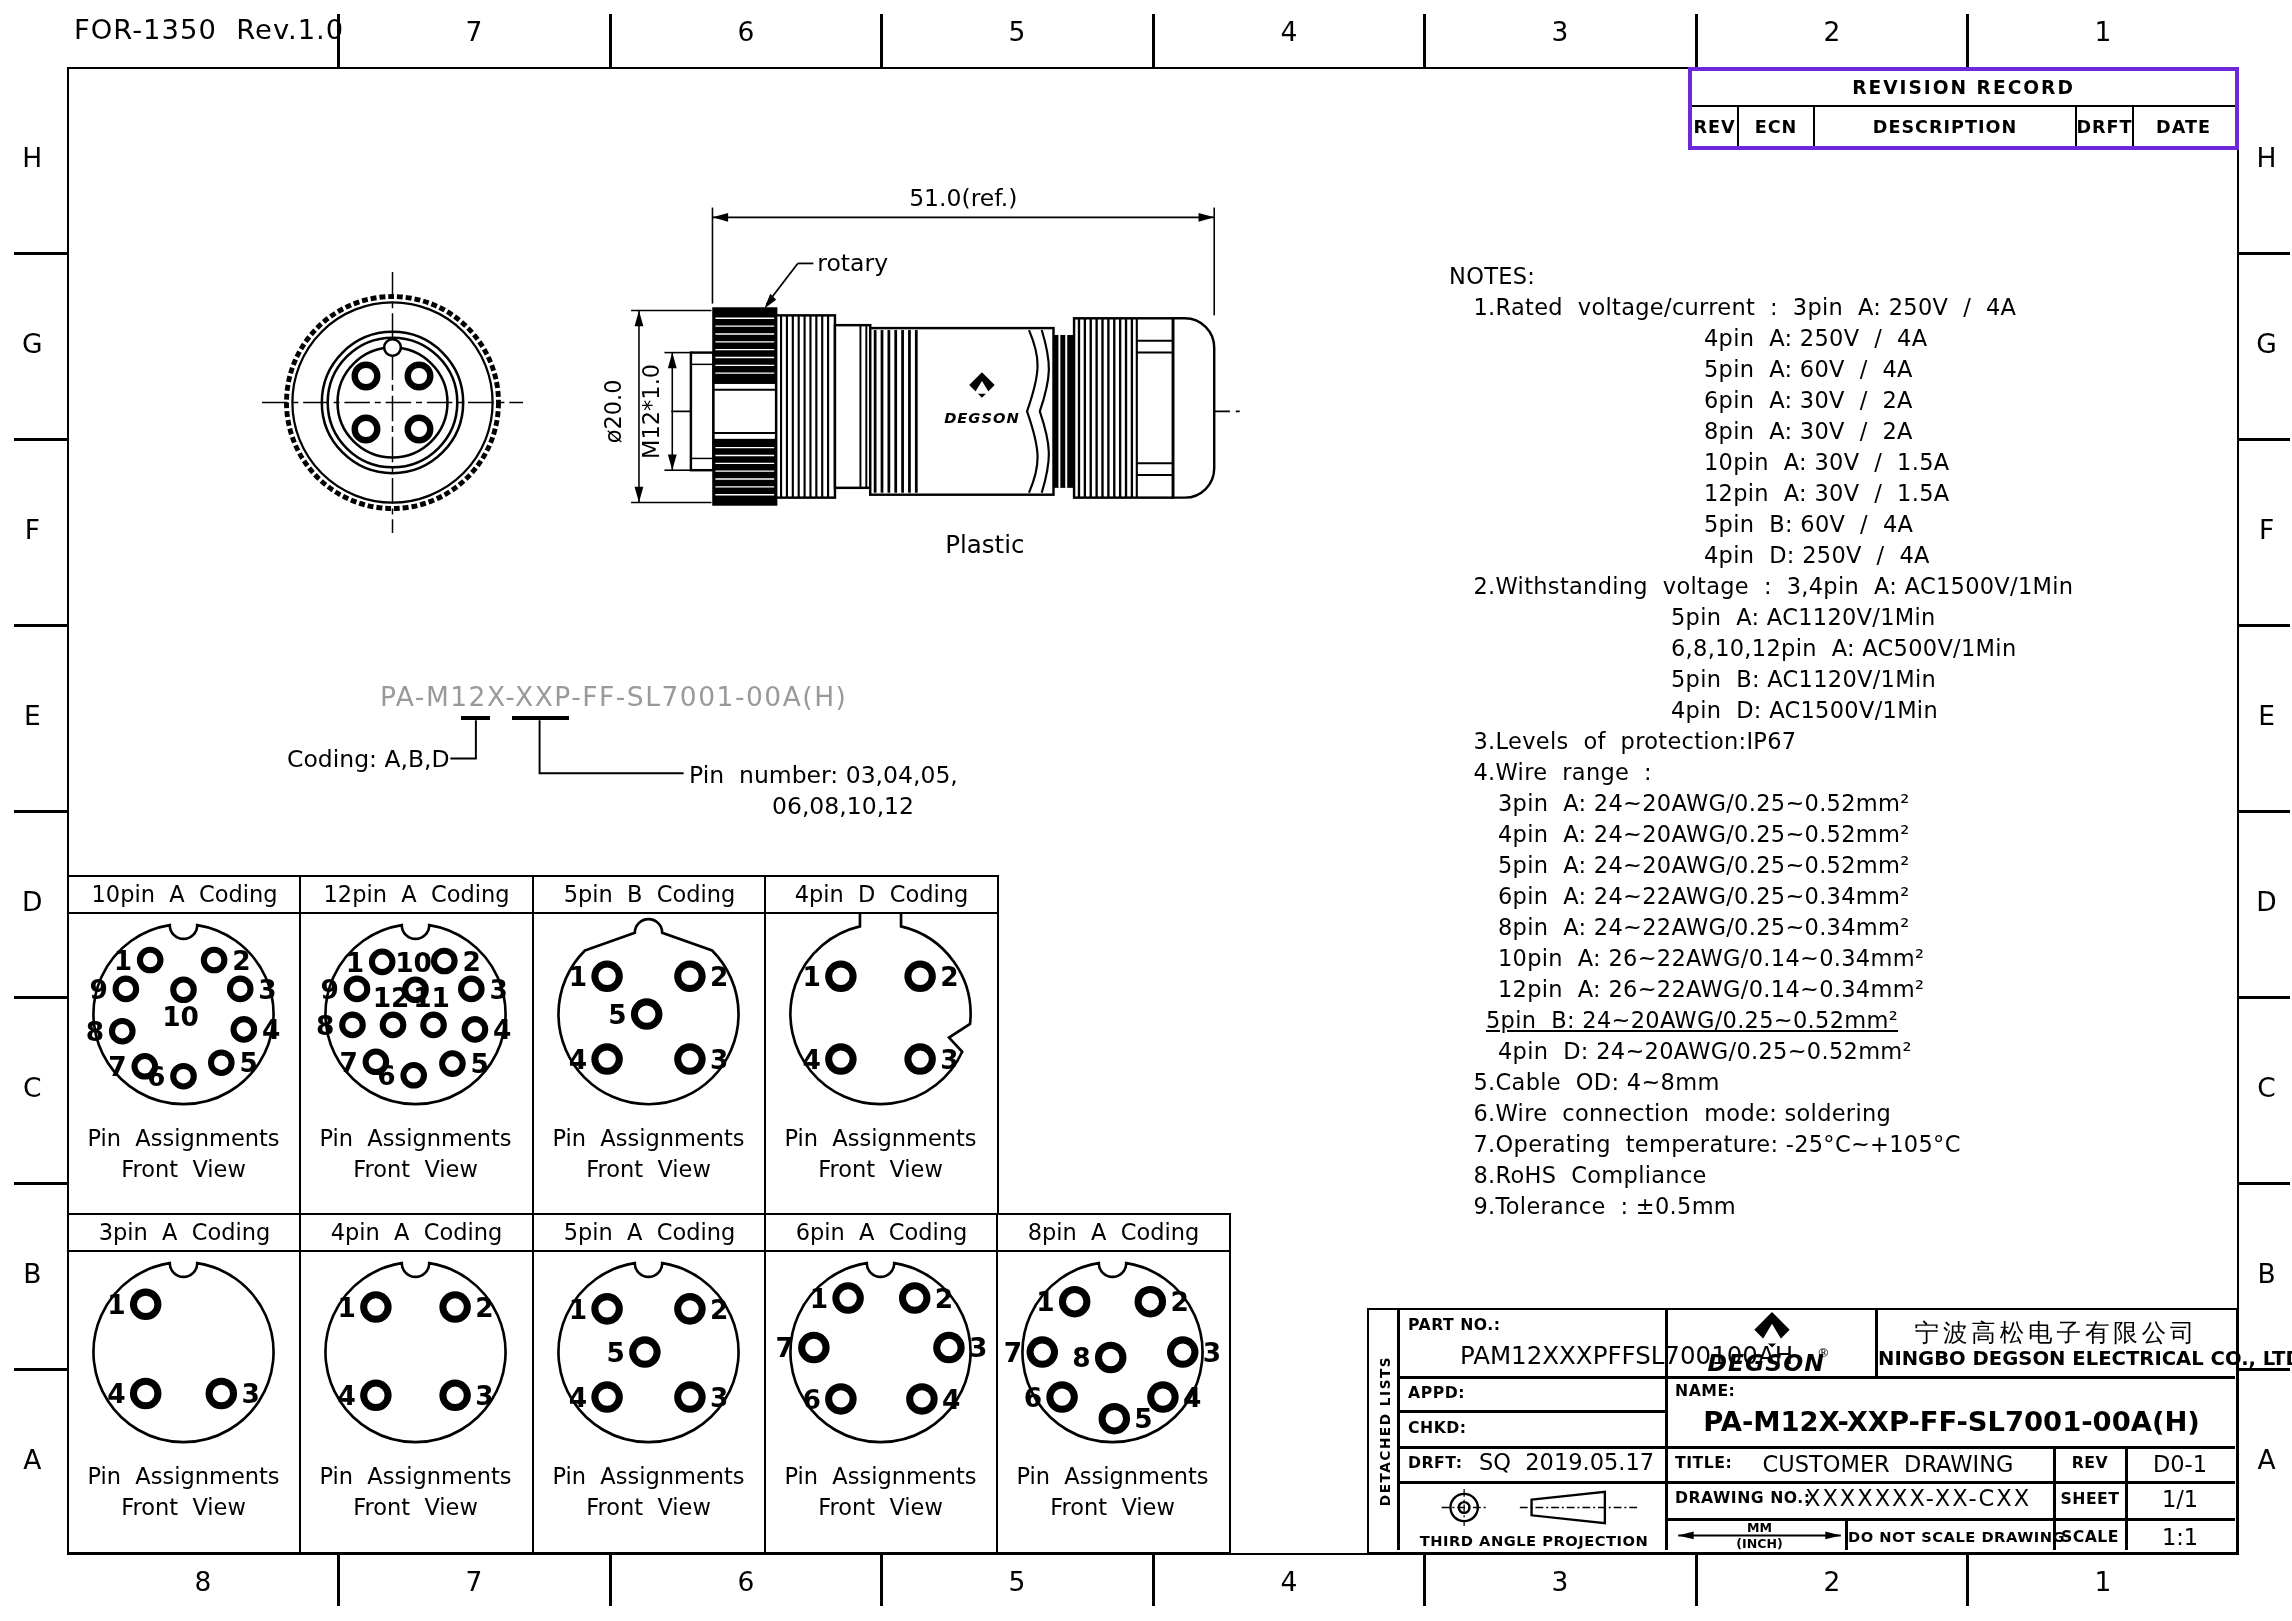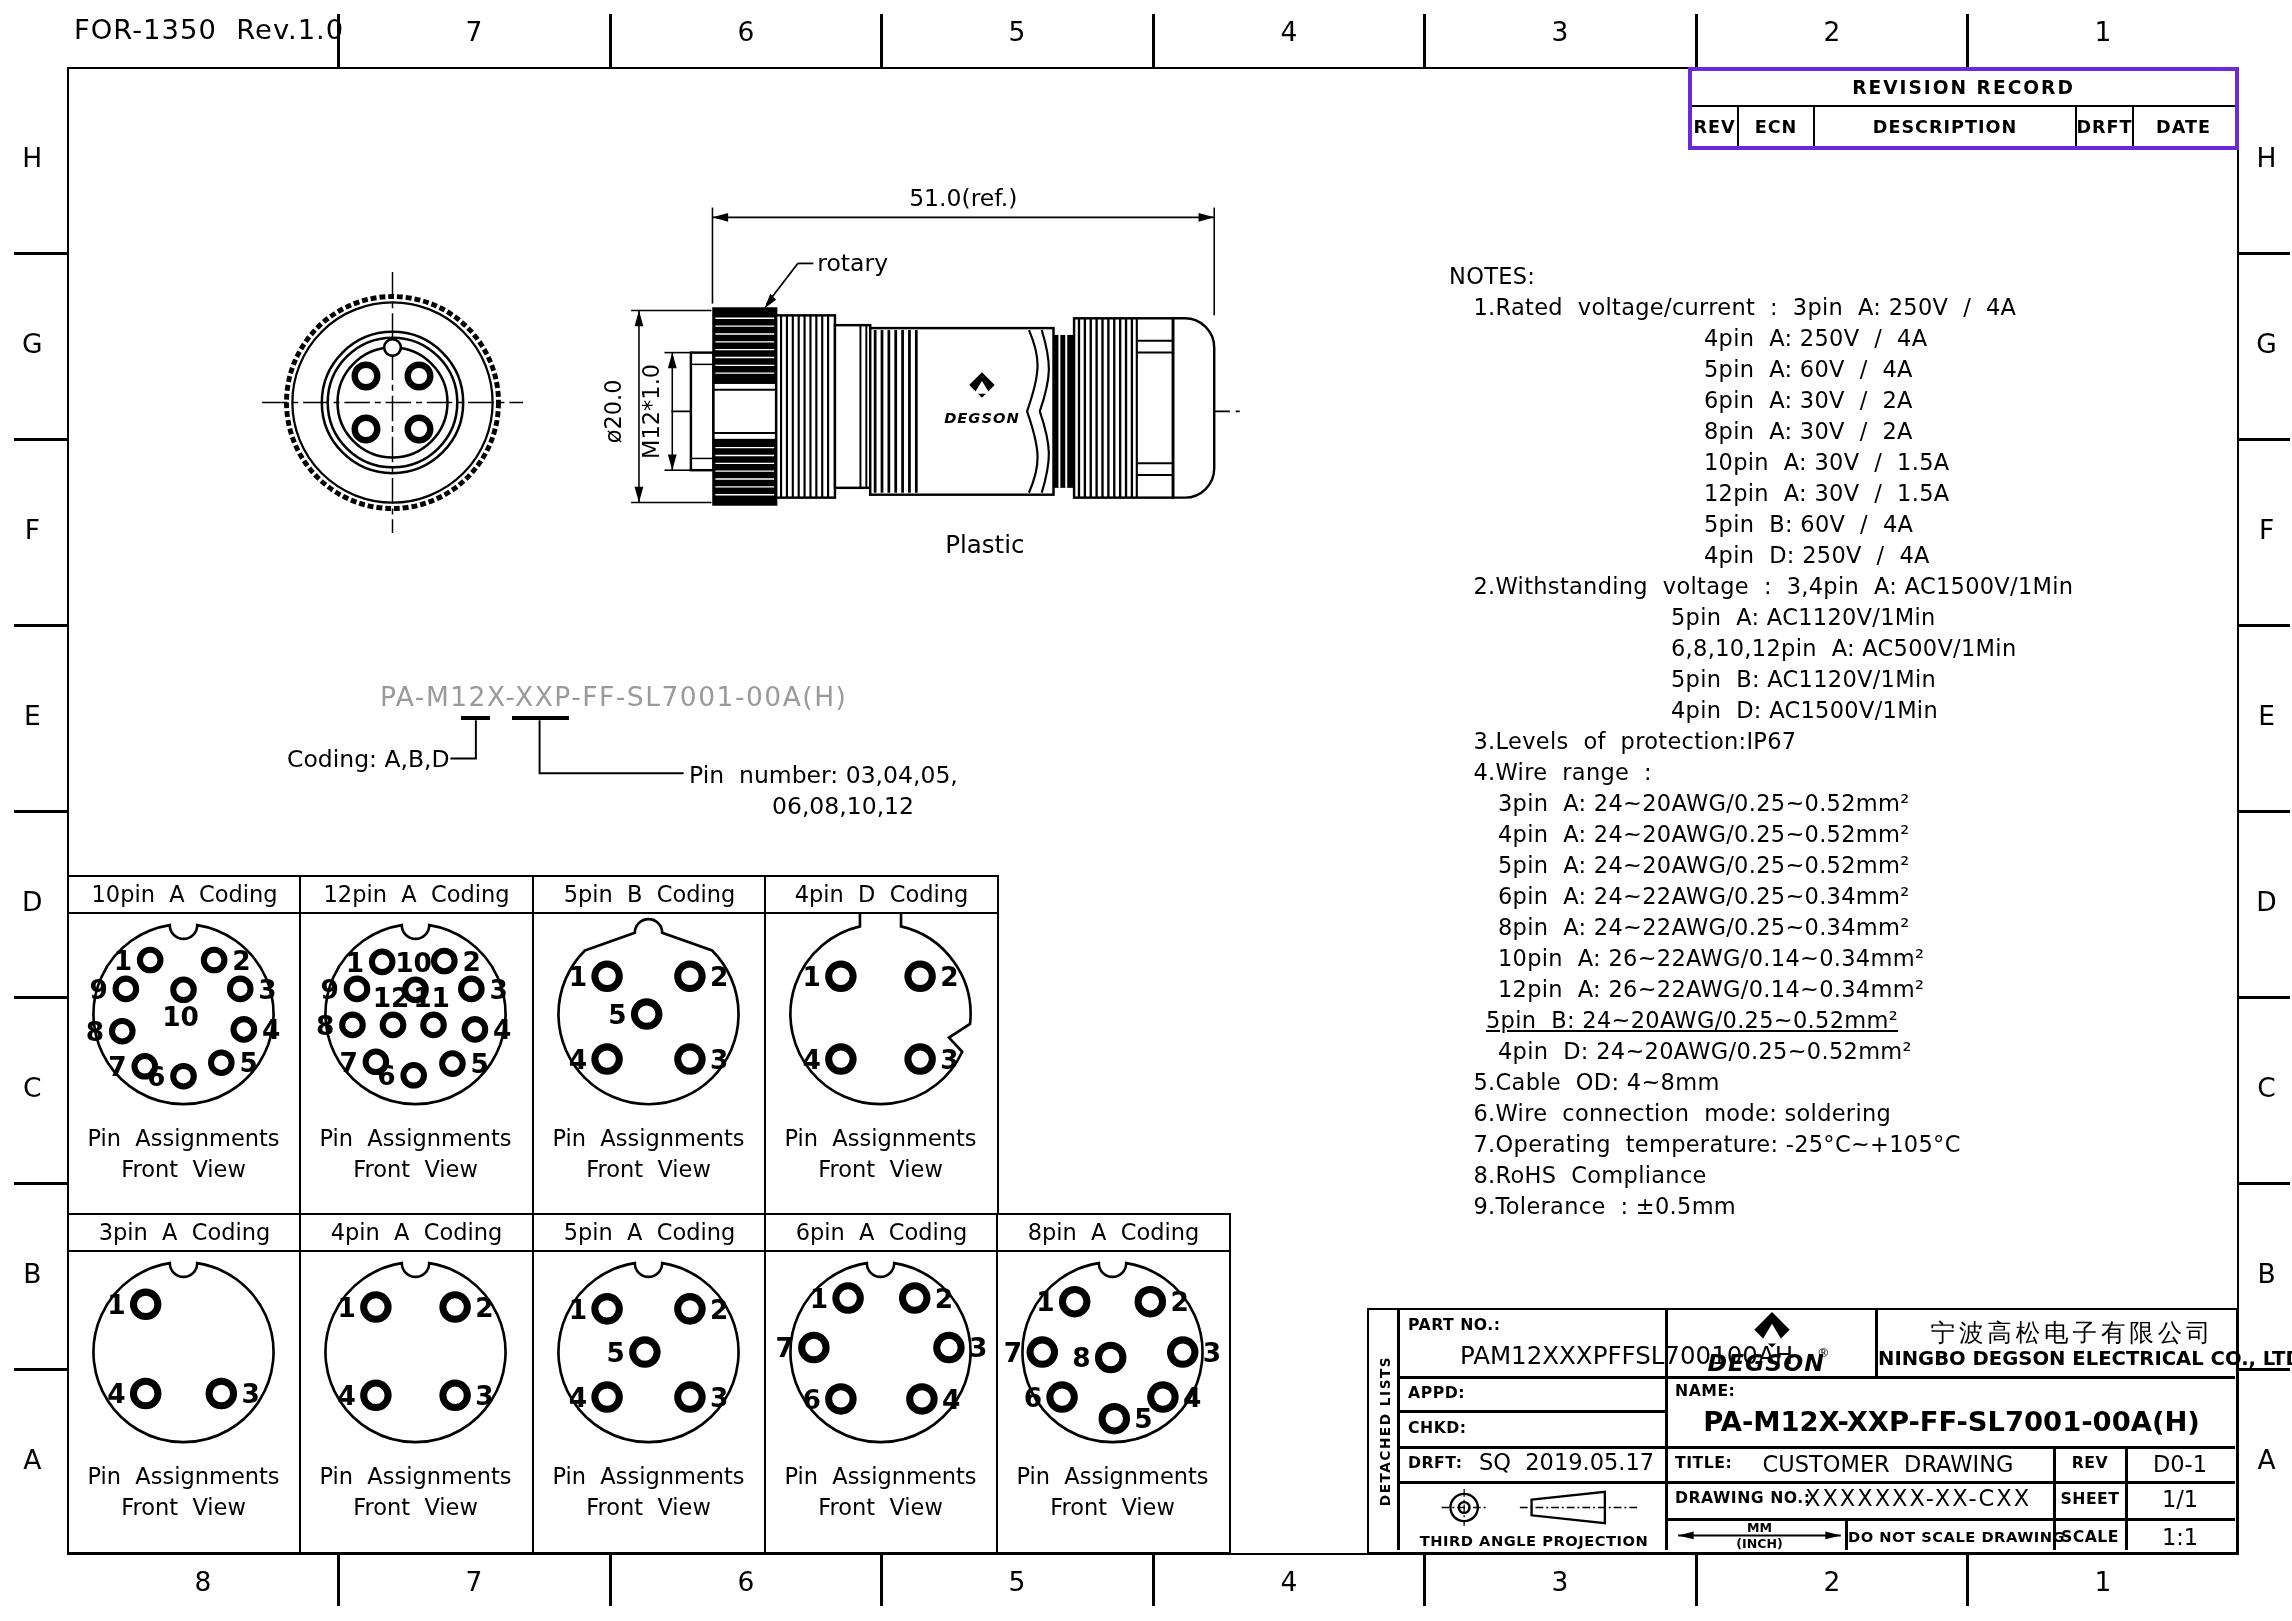--- a/index.html
+++ b/index.html
@@ -28,21 +28,21 @@
   .pin-cell{position:absolute;width:235px;height:341px;border:2.9px solid #000;box-sizing:border-box;background:#fff;}
   .pin-cell-title{height:35px;line-height:35px;border-bottom:2.9px solid #000;text-align:center;font-size:22.5px;white-space:pre;}
   .pin-footer{position:absolute;left:0;width:229px;text-align:center;font-size:22.5px;white-space:pre;}
   
   .tb{position:absolute;left:1367px;top:1308px;width:871px;height:246px;border:2.9px solid #000;box-sizing:border-box;background:#fff;}
   .tb .vl,.tb .hl{position:absolute;background:#000;}
   .tb-label{position:absolute;font-weight:bold;font-size:15.7px;letter-spacing:0.5px;white-space:pre;}
   .tb-value{position:absolute;font-size:22.5px;white-space:pre;}
   .tb-detached{position:absolute;left:15.7px;top:50%;transform:translate(-50%,-50%) rotate(-90deg);transform-origin:center;
                font-weight:bold;font-size:13.7px;letter-spacing:1.5px;white-space:nowrap;}
-  .cjk{font-family:"DejaVu Sans","Liberation Sans",sans-serif;padding-left:16px;}
+  .cjk{font-family:"DejaVu Sans","Liberation Sans",sans-serif;}
   svg text{font-family:"DejaVu Sans","Liberation Sans",sans-serif;}
 </style>
 </head>
 <body>
 
 <div class="sheet">
 
   <div class="inner-border"></div>
 
   <div class="form-label">FOR-1350  Rev.1.0</div>

